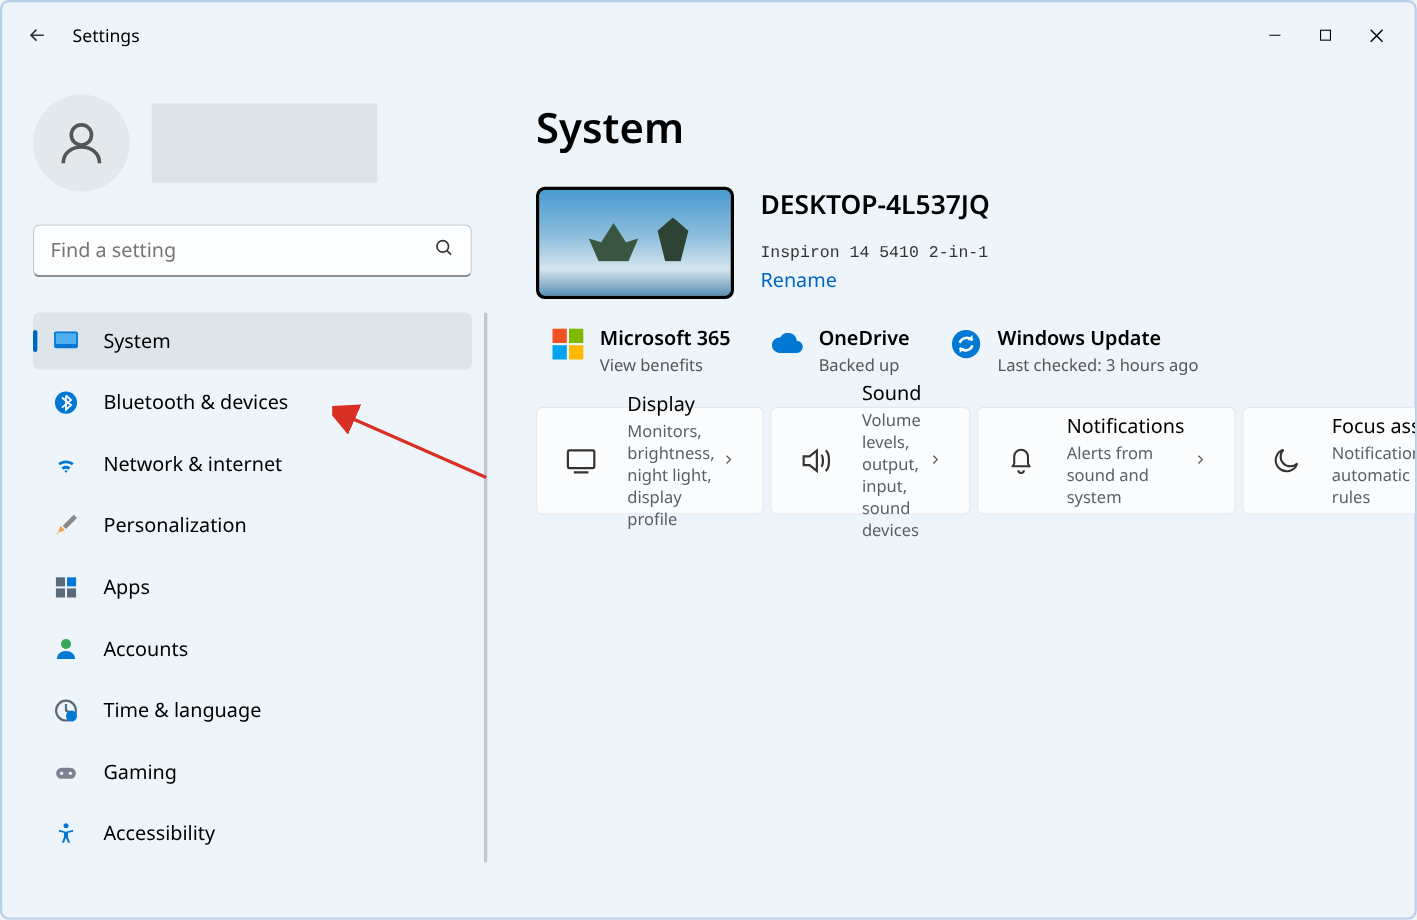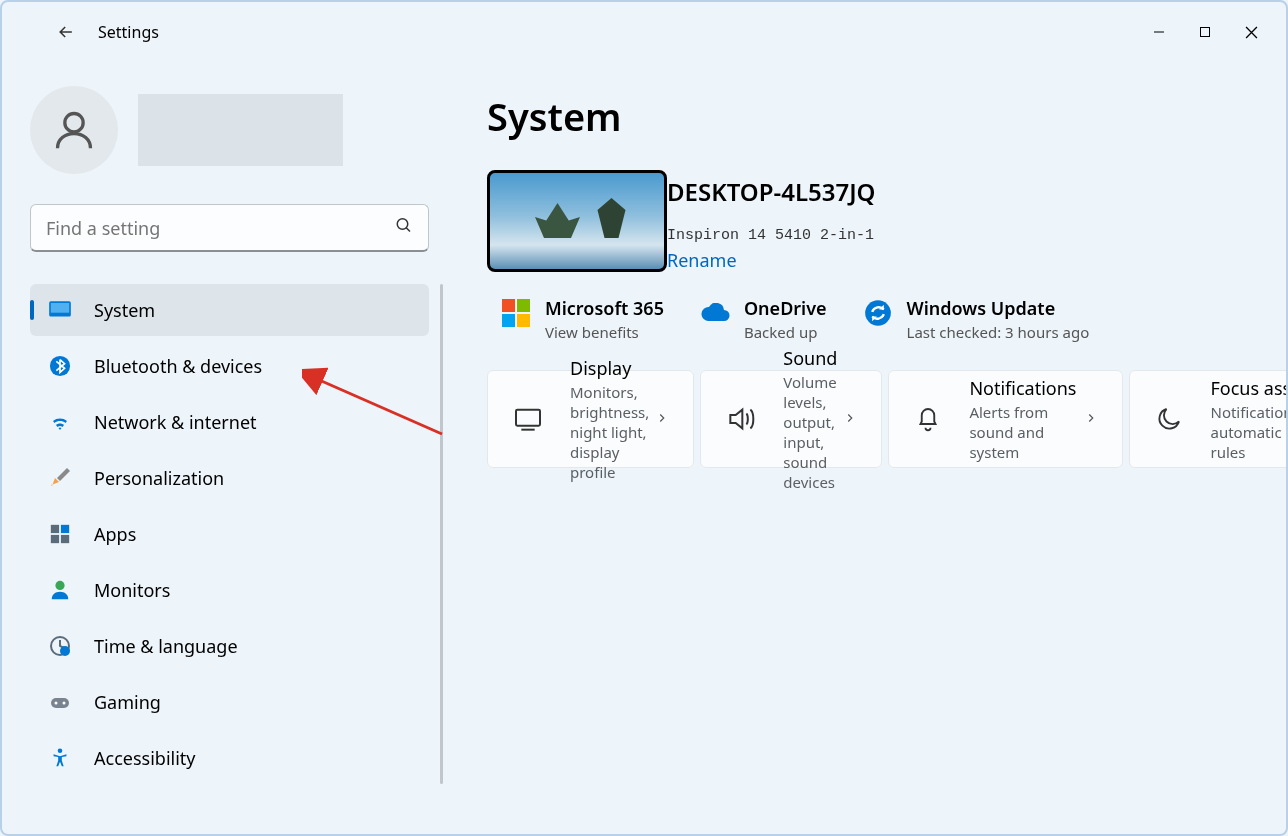--- a/index.html
+++ b/index.html
@@ -1,17 +1,17 @@
 <!DOCTYPE html>
 <html><head>
 <meta charset="utf-8">
 <style>
 * { margin: 0; padding: 0; box-sizing: border-box; font-family: 'Segoe UI', system-ui, sans-serif; }
 body { width: 1288px; height: 836px; background: #edf4fa; overflow: hidden; position: relative; border: 2px solid #b8d0e8; border-radius: 8px; }
-.titlebar { height: 60px; display: flex; align-items: center; padding: 0 12px; margin-left: 32px; }
+.titlebar { height: 60px; display: flex; align-items: center; padding: 0 12px; }
 .back-btn { width: 40px; height: 40px; display: flex; align-items: center; justify-content: center; cursor: pointer; }
 .app-title { font-size: 16px; margin-left: 12px; }
 .win-controls { margin-left: auto; display: flex; gap: 0; }
 .win-btn { width: 46px; height: 32px; display: flex; align-items: center; justify-content: center; cursor: pointer; font-size: 14px; }
 .layout { display: flex; height: calc(100% - 60px); }
 .sidebar { width: 455px; padding: 24px 28px 0 28px; display: flex; flex-direction: column; }
 .profile { display: flex; align-items: center; gap: 20px; margin-bottom: 30px; }
 .avatar { width: 88px; height: 88px; border-radius: 50%; background: #e2e8ec; display: flex; align-items: center; justify-content: center; }
 .avatar svg { width: 44px; height: 44px; stroke: #555; }
 .name-block { width: 205px; height: 72px; background: #dbe3e8; }
@@ -19,21 +19,21 @@
 .search input { width: 100%; height: 48px; padding: 0 46px 0 15px; font-size: 18px; border: 1px solid #bfc6cc; border-bottom: 2px solid #8a8f94; border-radius: 6px; background: #fcfdfe; outline: none; }
 .search-icon { position: absolute; right: 16px; top: 50%; transform: translateY(-50%); }
 .nav { display: flex; flex-direction: column; gap: 4px; position: relative; }
 .nav-item { display: flex; align-items: center; height: 52px; padding: 0 16px; border-radius: 6px; cursor: pointer; font-size: 18px; position: relative; }
 .nav-item.active { background: #dde5eb; }
 .nav-item.active::before { content: ''; position: absolute; left: 0; top: 16px; bottom: 16px; width: 4px; background: #0067c0; border-radius: 2px; }
 .nav-icon { width: 28px; height: 28px; margin-right: 20px; display: flex; align-items: center; justify-content: center; }
 .nav-sep { position: absolute; right: -14px; top: 0; bottom: 0; width: 3px; background: #c0c6cb; border-radius: 2px; }
 .main { flex: 1; padding: 28px 36px 0 30px; overflow-y: auto; }
 .page-title { font-size: 38px; font-weight: 600; margin-bottom: 28px; }
-.device-header { display: flex; align-items: flex-end; margin-bottom: 24px; }
+.device-header { display: flex; align-items: flex-start; gap: 24px; margin-bottom: 24px; }
 .wallpaper { width: 180px; height: 102px; border: 3px solid #000; border-radius: 8px; background: linear-gradient(180deg, #4a9acf 0%, #8fbfdd 45%, #d5e5ee 75%, #5a8fb5 100%); position: relative; overflow: hidden; }
 .wallpaper::after { content:''; position:absolute; left:45px; top:30px; width:45px; height:35px; background:#3a5540; clip-path: polygon(20% 100%, 0% 40%, 25% 50%, 50% 0%, 75% 50%, 100% 40%, 80% 100%); }
 .wallpaper::before { content:''; position:absolute; right:35px; top:25px; width:35px; height:40px; background:#2e4333; clip-path: polygon(30% 100%, 10% 30%, 50% 0%, 90% 30%, 70% 100%); }
 .device-info h2 { font-size: 24px; font-weight: 600; }
 .device-info .model { font-size: 15px; color: #333; margin-top: 19px; font-family: Liberation Mono, monospace; }
 .device-info .rename { font-size: 18px; color: #0067c0; margin-top: 4px; cursor: pointer; }
 .status-row { display: flex; gap: 36px; margin: 12px 0 28px 14px; }
 .status-item { display: flex; gap: 14px; align-items: flex-start; cursor: pointer; }
 .status-icon { width: 30px; height: 30px; display: flex; align-items: center; justify-content: center; flex-shrink: 0; margin-top: 2px; }
 .status-text .t1 { font-size: 18px; font-weight: 600; }
@@ -146,21 +146,21 @@
           </span>
         <span>Apps</span>
       </div>
       <div class="nav-item">
         <span class="nav-icon">
             <svg width="22" height="22" viewBox="0 0 24 24">
               <circle cx="12" cy="7" r="5" fill="#3aa757"></circle>
               <path d="M3 22c0-5 4-8 9-8s9 3 9 8z" fill="#0078d4"></path>
             </svg>
           </span>
-        <span>Monitors</span>
+        <span>Accounts</span>
       </div>
       <div class="nav-item">
         <span class="nav-icon">
             <svg width="24" height="24" viewBox="0 0 24 24">
               <circle cx="12" cy="12" r="9" fill="none" stroke="#5a6b7a" stroke-width="2"></circle>
               <path d="M12 6v6l4 2" stroke="#5a6b7a" stroke-width="2" fill="none"></path>
               <circle cx="17" cy="17" r="5" fill="#0078d4"></circle>
             </svg>
           </span>
         <span>Time &amp; language</span>

